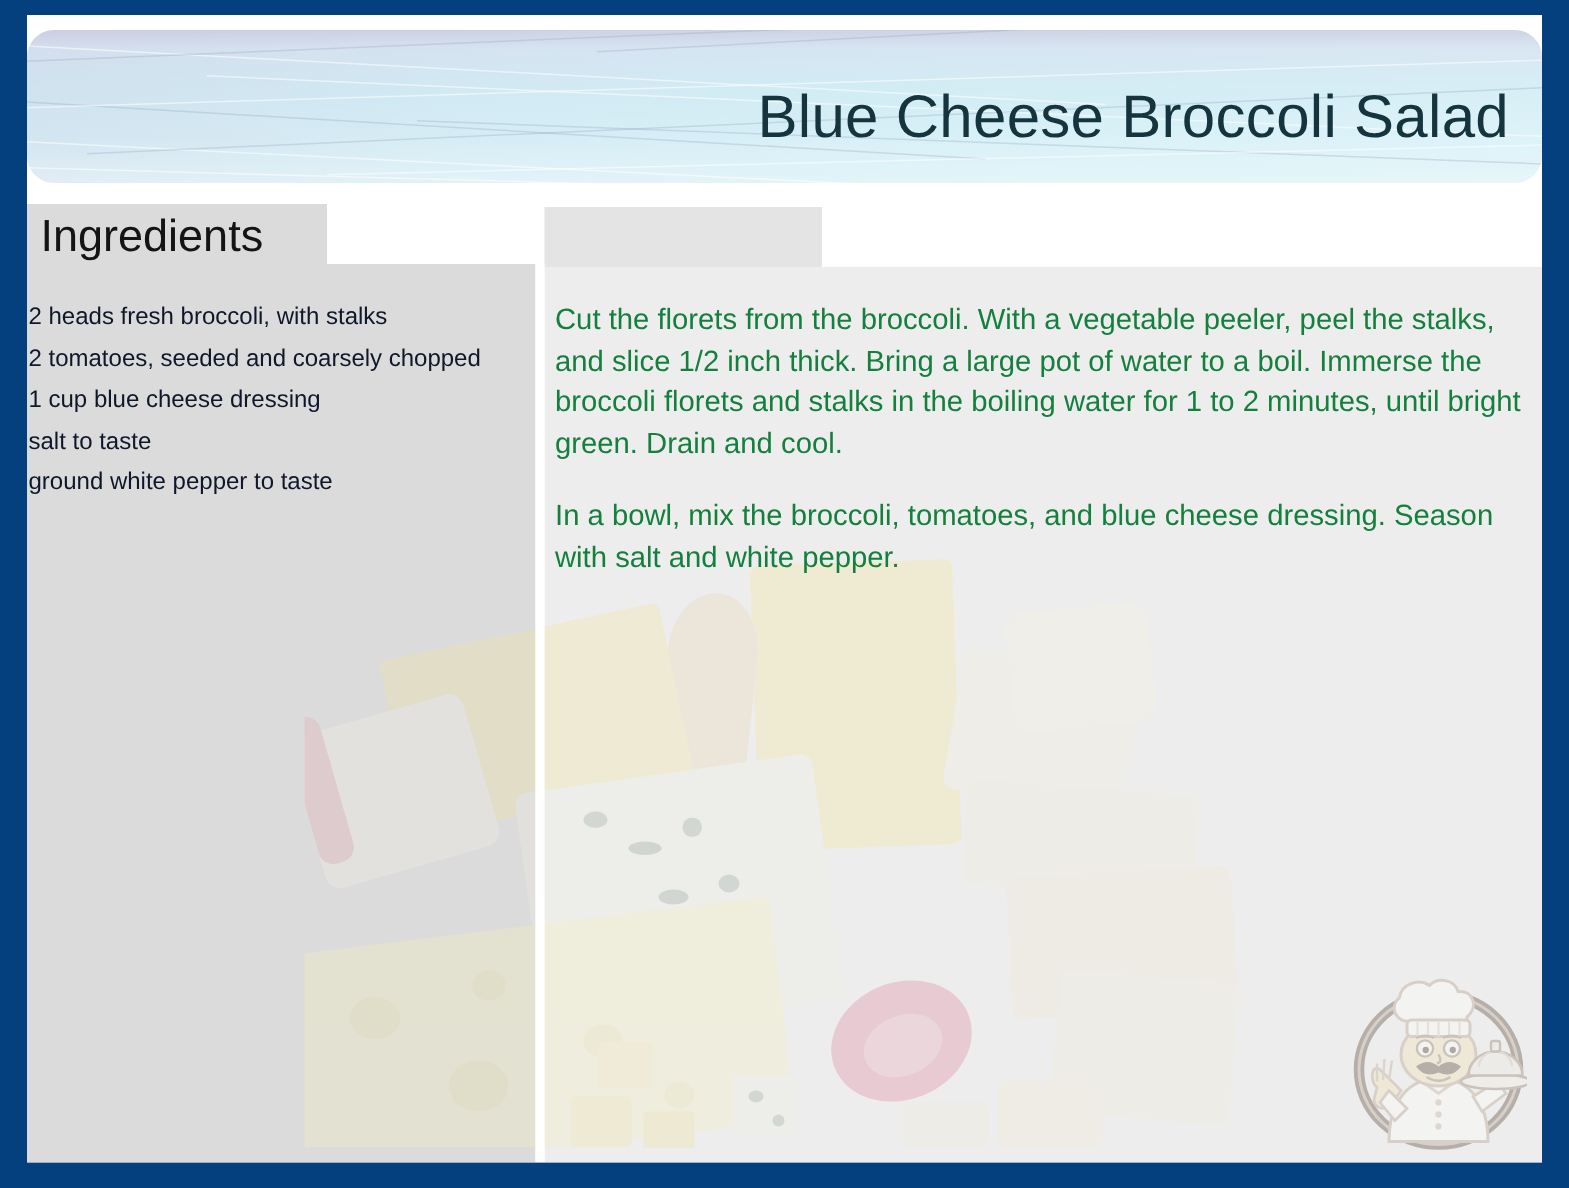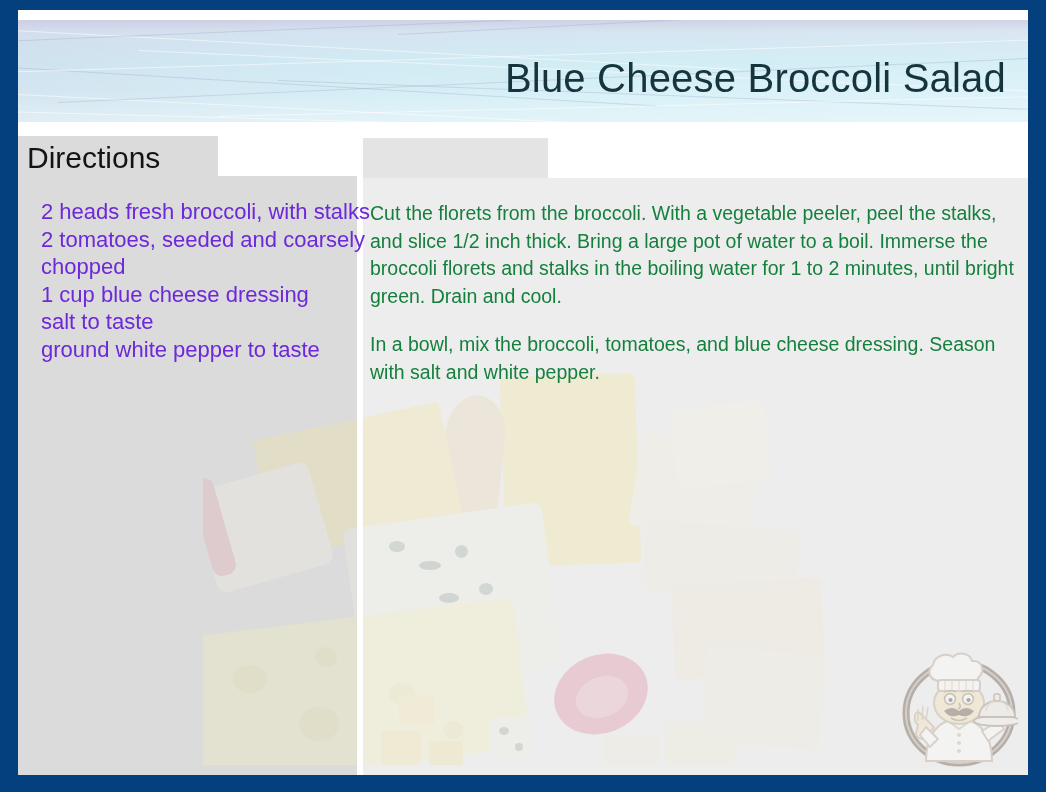--- a/index.html
+++ b/index.html
@@ -41,20 +41,21 @@
     height: 102px;
     background:
       linear-gradient(180deg,
         rgba(205,205,225,0.85) 0%,
         rgba(214,226,240,0.75) 12%,
         rgba(208,235,243,0.65) 40%,
         rgba(216,241,247,0.6) 70%,
         rgba(232,246,250,0.75) 100%),
       linear-gradient(90deg, #cdd3e6 0%, #d2e6f2 28%, #d6f0f7 60%, #e4f5fa 100%);
     overflow: hidden;
+    border-radius: 18px;
   }
   .streak {
     position: absolute;
     height: 1px;
     background: rgba(255,255,255,0.55);
     transform-origin: left center;
   }
   .streak.dark {
     background: rgba(150,160,190,0.30);
   }
@@ -125,26 +126,26 @@
     width: 640px;
     height: 400px;
     opacity: 0.30;
     overflow: hidden;
   }
   .ch { position: absolute; }
 
   
   #ingredients-list {
     position: absolute;
-    left: 23px;
+    left: 1px;
     top: 188px;
     width: 336px;
-    font-size: 22px;
+    font-size: 16px;
     line-height: 27.5px;
-    color: #6d28d9;
+    color: #0f172a;
     white-space: pre-line;
   }
   #directions-text {
     position: absolute;
     left: 352px;
     top: 190px;
     width: 661px;
     font-size: 19.5px;
     line-height: 27.5px;
     color: #15803d;
@@ -242,21 +243,21 @@
       <div class="ch" style="left:196px; top:330px; width:36px; height:30px; background:#f5e9a8; border-radius:3px;"></div>
       <div class="ch" style="left:286px; top:352px; width:42px; height:40px; background:#efeee0; border-radius:3px;"></div>
       <div class="ch" style="left:296px; top:362px; width:10px; height:8px; background:#97a599; border-radius:50%;"></div>
       <div class="ch" style="left:312px; top:378px; width:8px; height:8px; background:#97a599; border-radius:50%;"></div>
       <div class="ch" style="left:400px; top:370px; width:56px; height:30px; background:#f2ecd8; border-radius:4px;"></div>
       <div class="ch" style="left:462px; top:356px; width:70px; height:44px; background:#f0ead4; border-radius:5px;"></div>
     </div>
 
     <div id="seam"></div>
 
-    <div class="section-heading" id="heading-ingredients">Directions</div>
+    <div class="section-heading" id="heading-ingredients">Ingredients</div>
 
 
     <div id="ingredients-list">2 heads fresh broccoli, with stalks
 2 tomatoes, seeded and coarsely chopped
 1 cup blue cheese dressing
 salt to taste
 ground white pepper to taste</div>
 
     <div id="directions-text">
       <p>Cut the florets from the broccoli. With a vegetable peeler, peel the stalks, and slice 1/2 inch thick. Bring a large pot of water to a boil. Immerse the broccoli florets and stalks in the boiling water for 1 to 2 minutes, until bright green. Drain and cool.</p>

